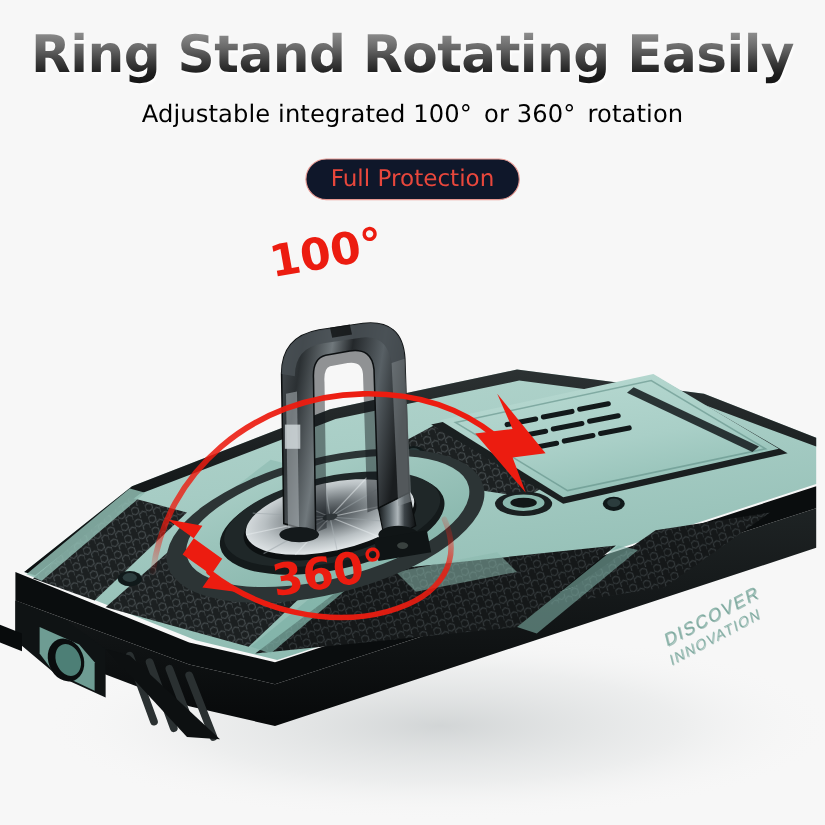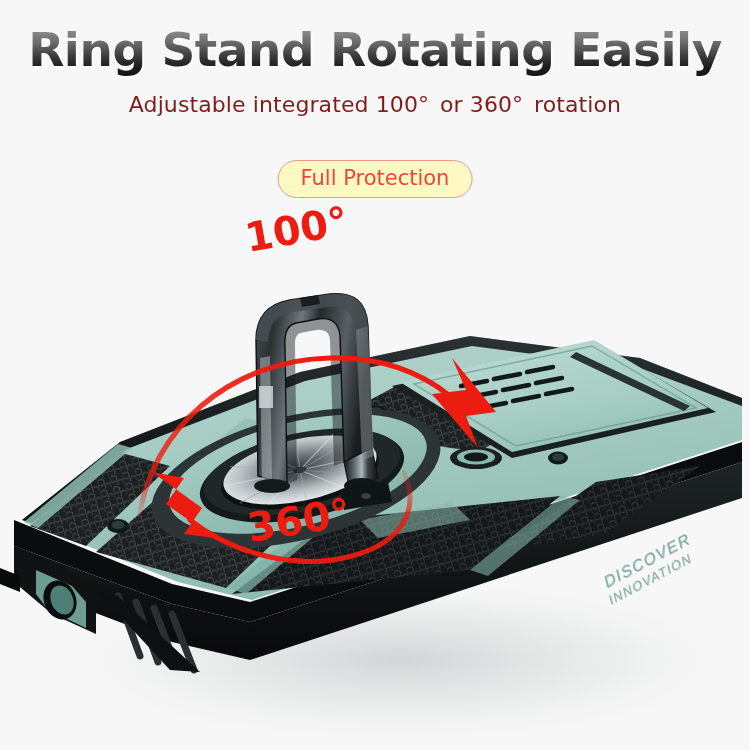--- a/index.html
+++ b/index.html
@@ -46,40 +46,40 @@
 
   .subtitle {
     position: absolute;
     top: 92px;
     left: 0;
     width: 750px;
     text-align: center;
     font-family: "DejaVu Sans", sans-serif;
     font-size: 22px;
     font-weight: 400;
-    color: #7f1d1d;
+    color: #000000;
     letter-spacing: 0.1px;
     white-space: nowrap;
   }
   .subtitle .deg { letter-spacing: 0; }
   .subtitle .gap { display: inline-block; width: 11px; }
 
   
   .badge {
     position: absolute;
-    top: 160px;
+    top: 144px;
     left: 50%;
     transform: translateX(-50%);
     padding: 5px 22px 7px 22px;
     border: 1.3px solid #e89a93;
     border-radius: 30px;
     font-family: "DejaVu Sans", sans-serif;
     font-size: 21px;
     color: #e8473c;
-    background: #fef9c3;
+    background: #0f172a;
     white-space: nowrap;
     line-height: 1.15;
   }
 
   
   .stage {
     position: absolute;
     left: 0;
     top: 190px;
     width: 750px;

